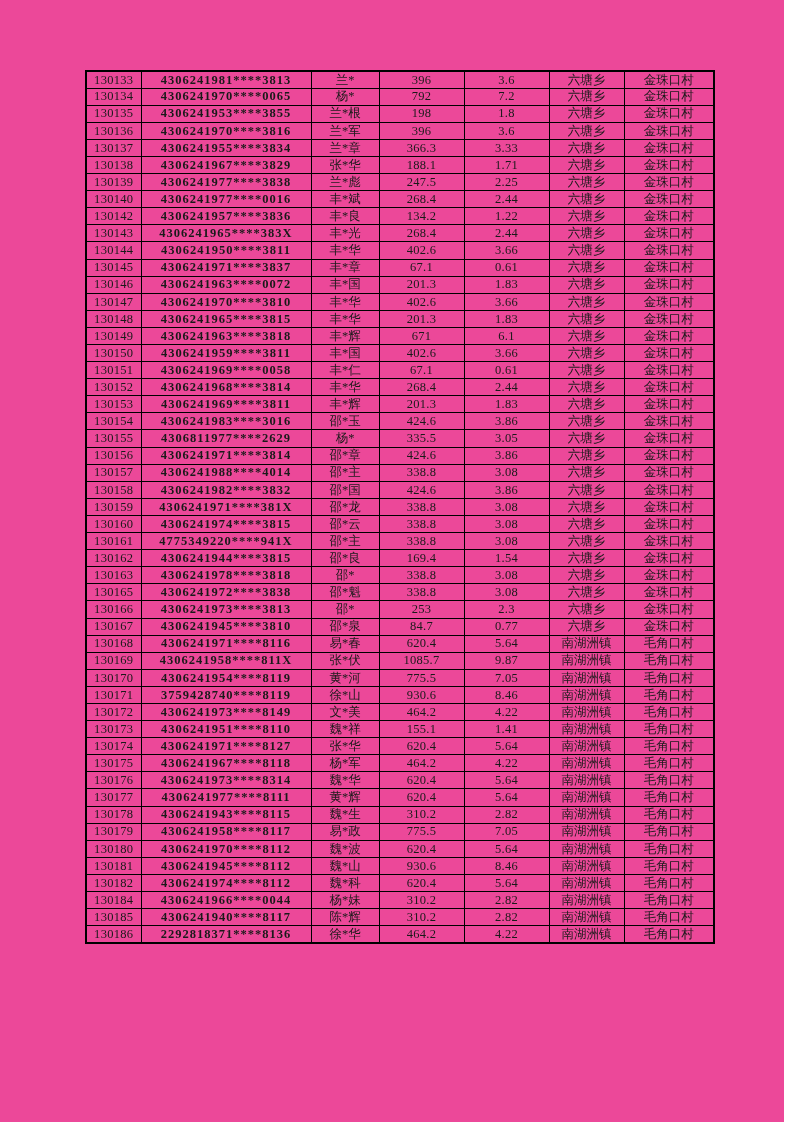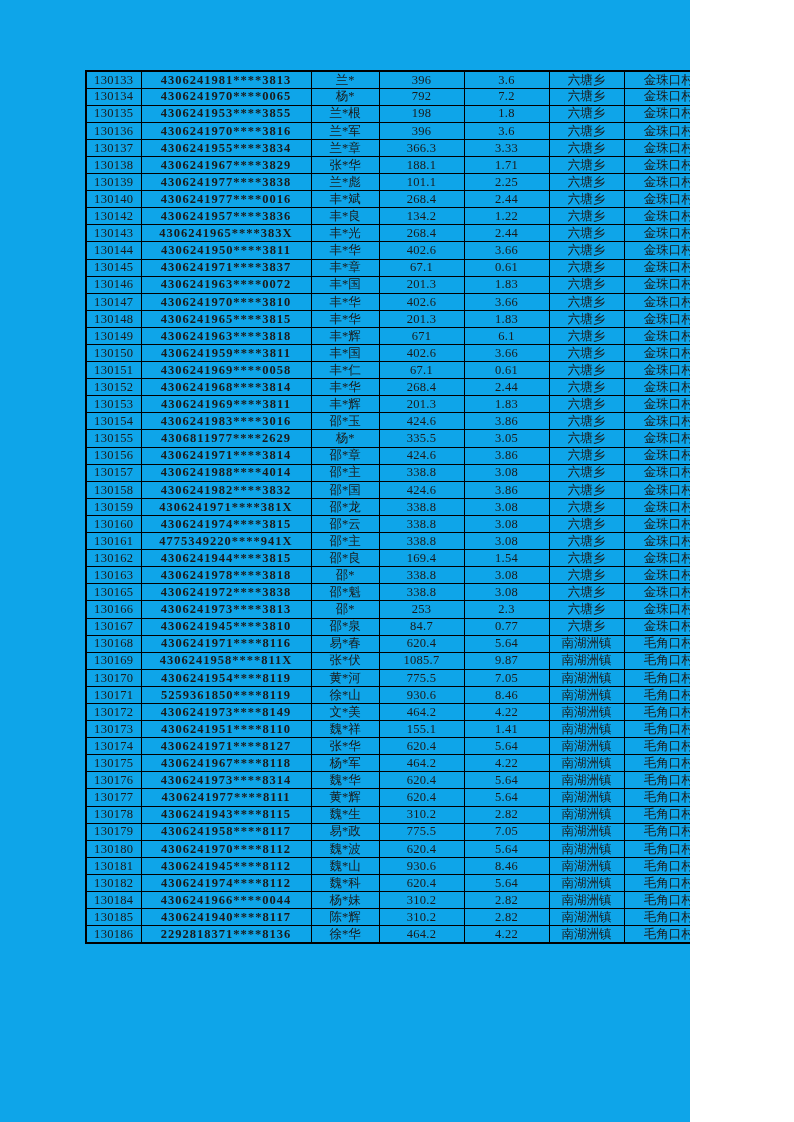--- a/index.html
+++ b/index.html
@@ -4,22 +4,22 @@
 <style>
   * { box-sizing: border-box; }
   html, body {
     margin: 0; padding: 0;
     width: 794px; height: 1122px;
     background: #ffffff;
     font-family: "Liberation Serif", "DejaVu Serif", serif;
   }
   .page {
     position: relative;
-    width: 690px; height: 1122px;
-    background: #0ea5e9;
+    width: 784px; height: 1122px;
+    background: #ec4899;
     overflow: hidden;
   }
   table.data-table {
     position: absolute;
     left: 85px; top: 70px;
     width: 628px;
     border-collapse: collapse;
     table-layout: fixed;
     border: 2px solid #000000;
   }
@@ -105,21 +105,21 @@
           <td class="name-cell">张*华</td>
           <td class="num-cell">188.1</td>
           <td class="num-cell">1.71</td>
           <td class="cjk-cell">六塘乡</td>
           <td class="cjk-cell">金珠口村</td>
         </tr>
         <tr>
           <td class="serial-cell">130139</td>
           <td class="id-cell">4306241977****3838</td>
           <td class="name-cell">兰*彪</td>
-          <td class="num-cell">101.1</td>
+          <td class="num-cell">247.5</td>
           <td class="num-cell">2.25</td>
           <td class="cjk-cell">六塘乡</td>
           <td class="cjk-cell">金珠口村</td>
         </tr>
         <tr>
           <td class="serial-cell">130140</td>
           <td class="id-cell">4306241977****0016</td>
           <td class="name-cell">丰*斌</td>
           <td class="num-cell">268.4</td>
           <td class="num-cell">2.44</td>
@@ -373,21 +373,21 @@
           <td class="serial-cell">130170</td>
           <td class="id-cell">4306241954****8119</td>
           <td class="name-cell">黄*河</td>
           <td class="num-cell">775.5</td>
           <td class="num-cell">7.05</td>
           <td class="cjk-cell">南湖洲镇</td>
           <td class="cjk-cell">毛角口村</td>
         </tr>
         <tr>
           <td class="serial-cell">130171</td>
-          <td class="id-cell">5259361850****8119</td>
+          <td class="id-cell">3759428740****8119</td>
           <td class="name-cell">徐*山</td>
           <td class="num-cell">930.6</td>
           <td class="num-cell">8.46</td>
           <td class="cjk-cell">南湖洲镇</td>
           <td class="cjk-cell">毛角口村</td>
         </tr>
         <tr>
           <td class="serial-cell">130172</td>
           <td class="id-cell">4306241973****8149</td>
           <td class="name-cell">文*美</td>

